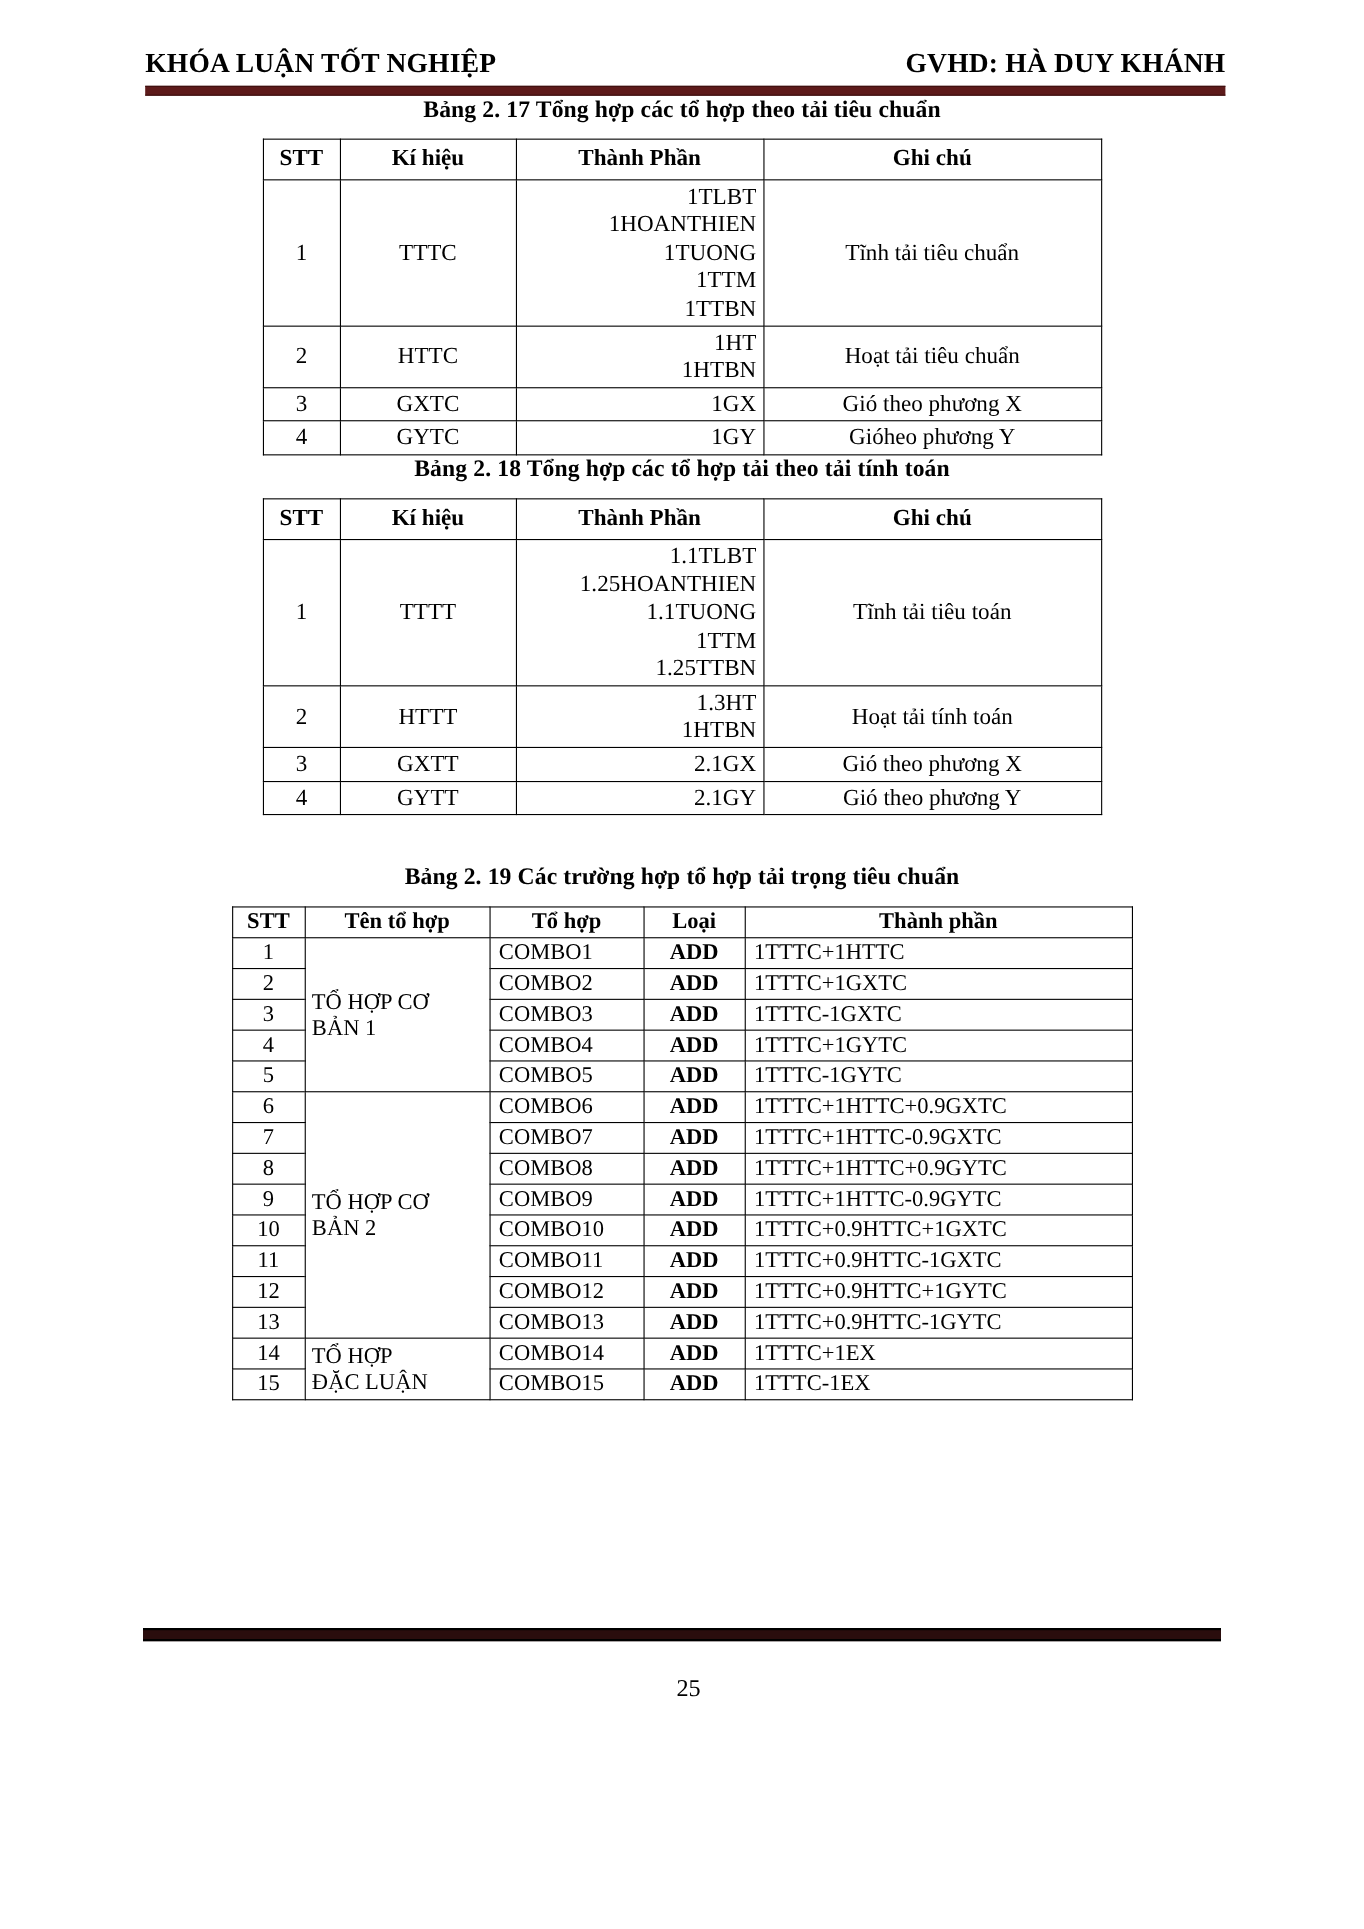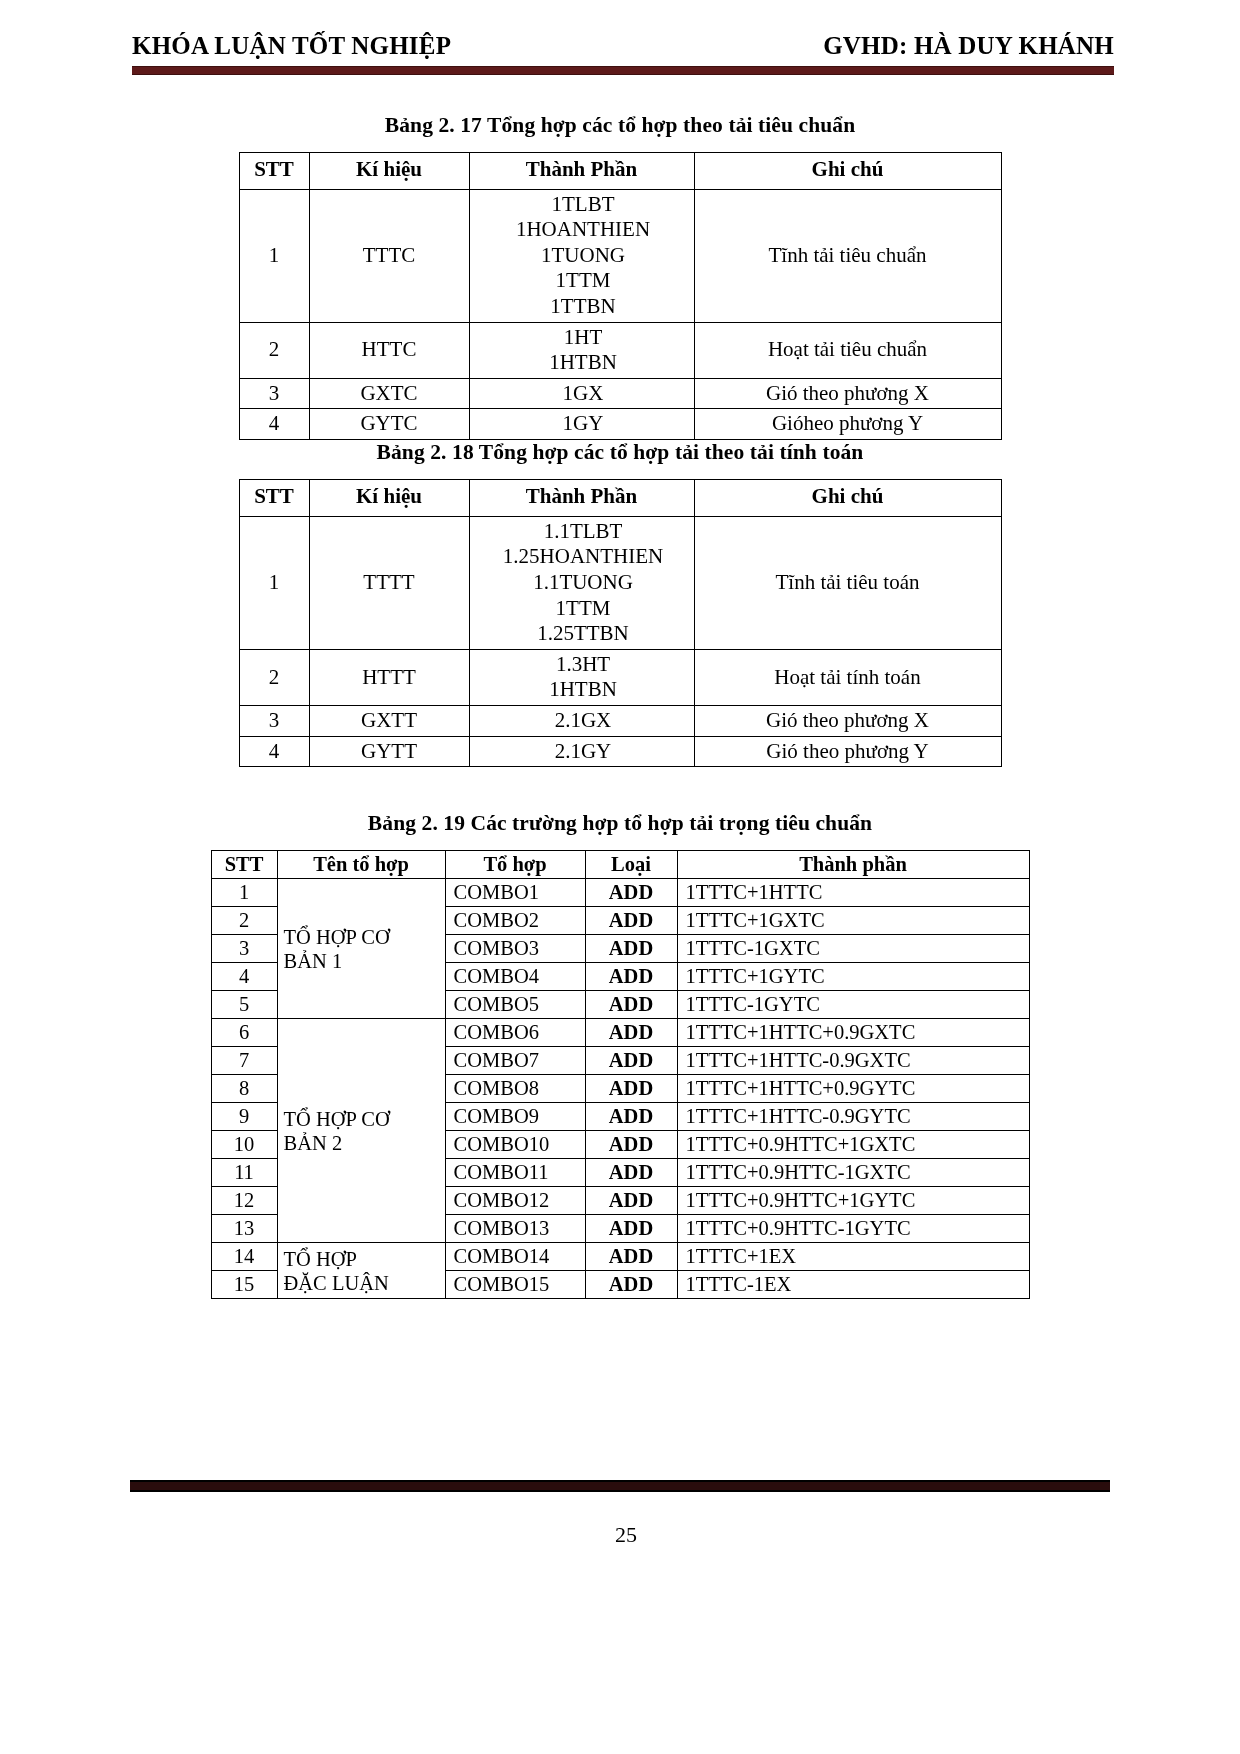--- a/index.html
+++ b/index.html
@@ -12,21 +12,21 @@
     height: 1754px;
     font-family: "Liberation Serif", "DejaVu Serif", serif;
     color: #000000;
     position: relative;
     overflow: hidden;
   }
   .page {
     width: 1240px;
     height: 1676px;
     box-sizing: border-box;
-    padding: 32px 104px 0 104px;
+    padding: 44px 104px 0 104px;
     position: relative;
   }
 
   
   .doc-header {
     display: flex;
     justify-content: space-between;
     align-items: flex-end;
     font-family: "Liberation Serif", "DejaVu Serif", serif;
     font-weight: bold;
@@ -44,21 +44,21 @@
     border-bottom: 1px solid #3d0f0f;
   }
 
   
   .caption {
     text-align: center;
     font-weight: bold;
     font-size: 21.5px;
     letter-spacing: .1px;
   }
-  .cap1 { margin-top: 38px; }
+  .cap1 { }
   .cap2 { }
   .cap3 { margin-top: 44px; }
 
   
   table {
     border-collapse: collapse;
     font-size: 21px;
     line-height: 1.22;
     table-layout: fixed;
   }
@@ -78,21 +78,21 @@
 
   
   .tbl-ab {
     width: 762px;
     margin: 14px auto 0 auto;
   }
   .tbl-ab .col-stt { width: 70px; }
   .tbl-ab .col-ki  { width: 160px; }
   .tbl-ab .col-tp  { width: 225px; }
   .tbl-ab .col-gc  { width: 307px; }
-  .tbl-ab td.parts { text-align: center; padding-left: 9px; margin-left: 42px; }
+  .tbl-ab td.parts { text-align: right; padding-left: 9px; margin-left: 42px; }
   .tbl-ab td.parts .pline { display: block; white-space: nowrap; }
   .tbl-ab td.note { text-align: center; }
 
   
   .tbl-c {
     width: 818px;
     margin: 14px auto 0 auto;
     font-size: 20.5px;
   }
   .tbl-c td, .tbl-c th { padding: 1px 6px; }

